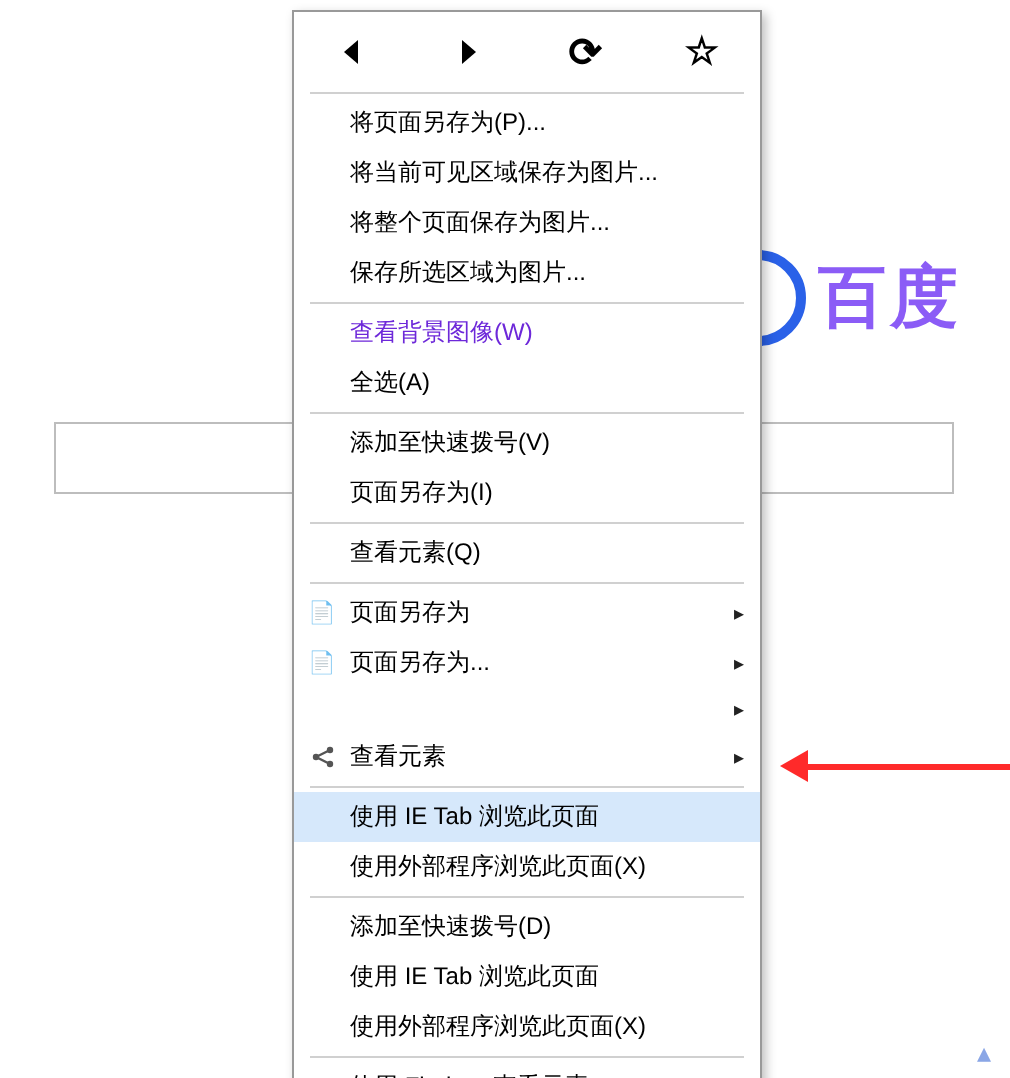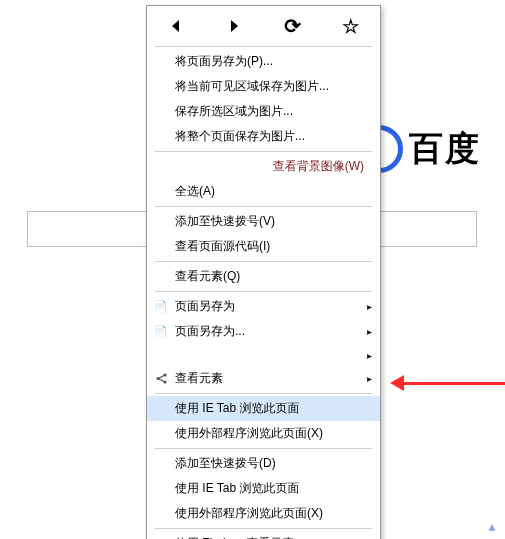--- a/index.html
+++ b/index.html
@@ -23,21 +23,21 @@
     .bg-logo-circle {
       width: 48px;
       height: 48px;
       border: 5px solid #2a61e8;
       border-radius: 50%;
       position: relative;
     }
     .bg-logo-text {
       font-size: 34px;
       font-weight: bold;
-      color: #000000;
+      color: #8b5cf6;
       letter-spacing: 2px;
     }
     .bg-searchbar {
       position: absolute;
       top: 211px;
       left: 27px;
       width: 450px;
       height: 36px;
       border: 1px solid #bdbdbd;
       background: #fff;
@@ -77,22 +77,21 @@
       align-items: center;
       padding: 4px 16px 4px 28px;
       position: relative;
       cursor: default;
       min-height: 22px;
     }
     .menu-item.highlighted {
       background: #d6e8fb;
     }
     .menu-item.disabled span {
-      color: #7f1d1d;
-      text-align: right;
+      color: #6d28d9;
     }
     .menu-item-icon {
       position: absolute;
       left: 6px;
       width: 16px;
       height: 16px;
       display: flex;
       align-items: center;
       justify-content: center;
       font-size: 12px;
@@ -176,42 +175,42 @@
 
   <div class="separator"></div>
 
   <div class="menu-item">
     <span class="menu-item-label">将页面另存为(P)...</span>
   </div>
   <div class="menu-item">
     <span class="menu-item-label">将当前可见区域保存为图片...</span>
   </div>
   <div class="menu-item">
+    <span class="menu-item-label">将整个页面保存为图片...</span>
+  </div>
+  <div class="menu-item">
     <span class="menu-item-label">保存所选区域为图片...</span>
-  </div>
-  <div class="menu-item">
-    <span class="menu-item-label">将整个页面保存为图片...</span>
   </div>
 
   <div class="separator"></div>
 
   <div class="menu-item disabled">
     <span class="menu-item-label">查看背景图像(W)</span>
   </div>
   <div class="menu-item">
     <span class="menu-item-label">全选(A)</span>
   </div>
 
   <div class="separator"></div>
 
   <div class="menu-item">
     <span class="menu-item-label">添加至快速拨号(V)</span>
   </div>
   <div class="menu-item">
-    <span class="menu-item-label">查看页面源代码(I)</span>
+    <span class="menu-item-label">页面另存为(I)</span>
   </div>
 
   <div class="separator"></div>
 
   <div class="menu-item">
     <span class="menu-item-label">查看元素(Q)</span>
   </div>
 
   <div class="separator"></div>
 

